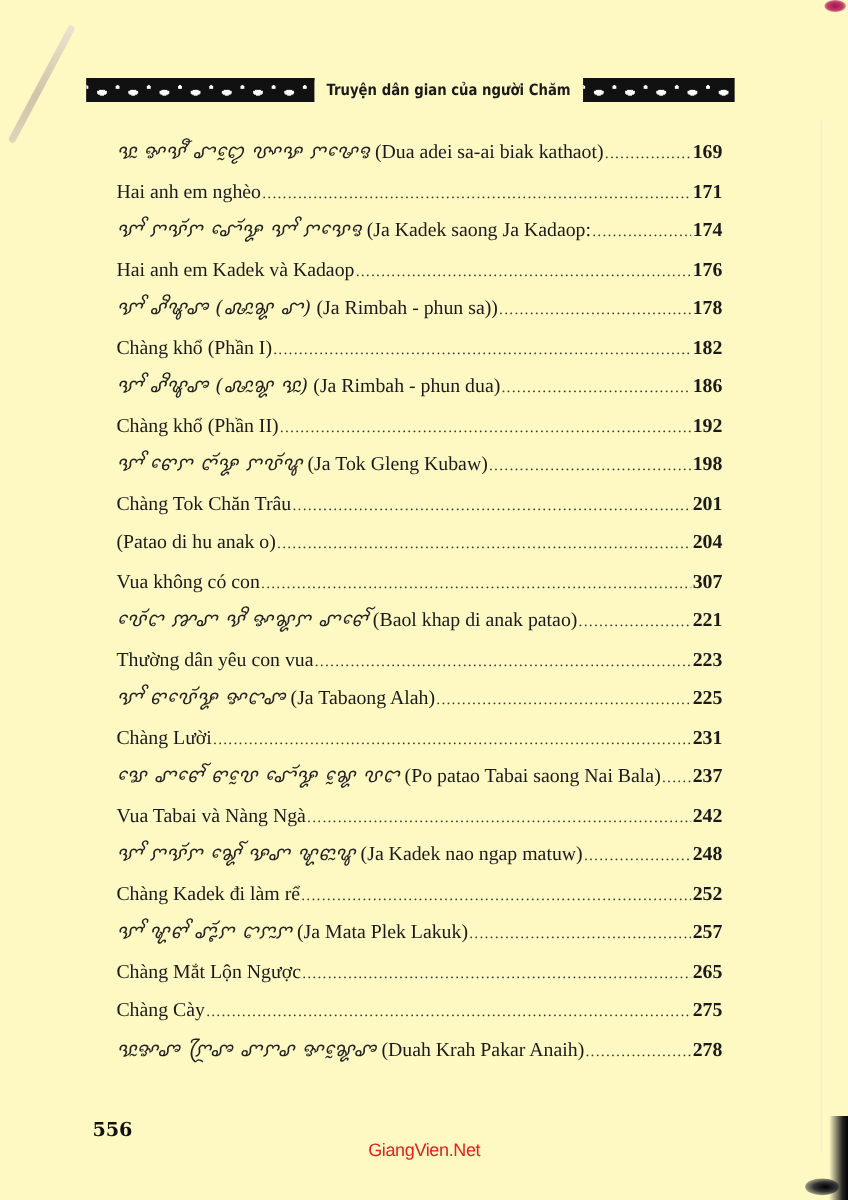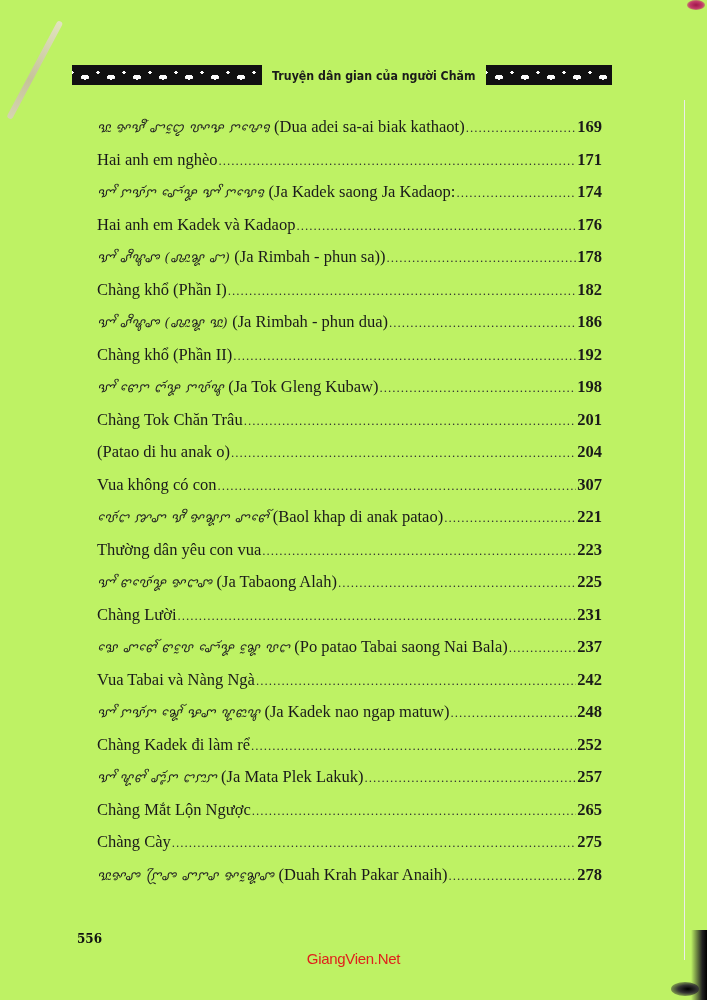--- a/index.html
+++ b/index.html
@@ -12,21 +12,21 @@
       background: #f9f9f9;
       position: relative;
       overflow: hidden;
       font-family: "Liberation Serif", "DejaVu Serif", serif;
       color: #1a1a1a;
     }
     .page {
       position: absolute;
       left: 0; top: 0;
       width: 707px; height: 1000px;
-      background: #bef264;
+      background: #fef9c3;
     }
     
     .pencil {
       position: absolute;
       left: 58px; top: 20px;
       width: 6px; height: 110px;
       background: linear-gradient(180deg, #e8e0d0 0%, #c8bba4 60%, #d9cfbd 100%);
       transform: rotate(28deg);
       transform-origin: top left;
       border-radius: 3px;
@@ -106,21 +106,21 @@
     .toc-row {
       display: flex;
       align-items: baseline;
       height: 32.5px;
       font-size: 16.5px;
       line-height: 26px;
     }
     .toc-row .script {
       font-family: "DejaVu Serif", serif;
       font-style: italic;
-      font-size: 13px;
+      font-size: 16px;
       color: #222;
       white-space: nowrap;
       margin-right: 4px;
       letter-spacing: 0.5px;
     }
     .toc-row .title {
       white-space: nowrap;
       text-align: right;
     }
     .toc-row .title.italic {
@@ -143,21 +143,21 @@
       background: none;
       font-weight: bold;
       white-space: nowrap;
     }
 
     .page-number {
       position: absolute;
       left: 77px; top: 932px;
       font-family: "DejaVu Serif", "Liberation Serif", serif;
       font-weight: bold;
-      font-size: 12px;
+      font-size: 16px;
       color: #111;
     }
     .watermark {
       position: absolute;
       left: 0; top: 950px;
       width: 707px;
       text-align: center;
       font-family: "Liberation Sans", "DejaVu Sans", sans-serif;
       font-size: 15px;
       color: #e0211c;

